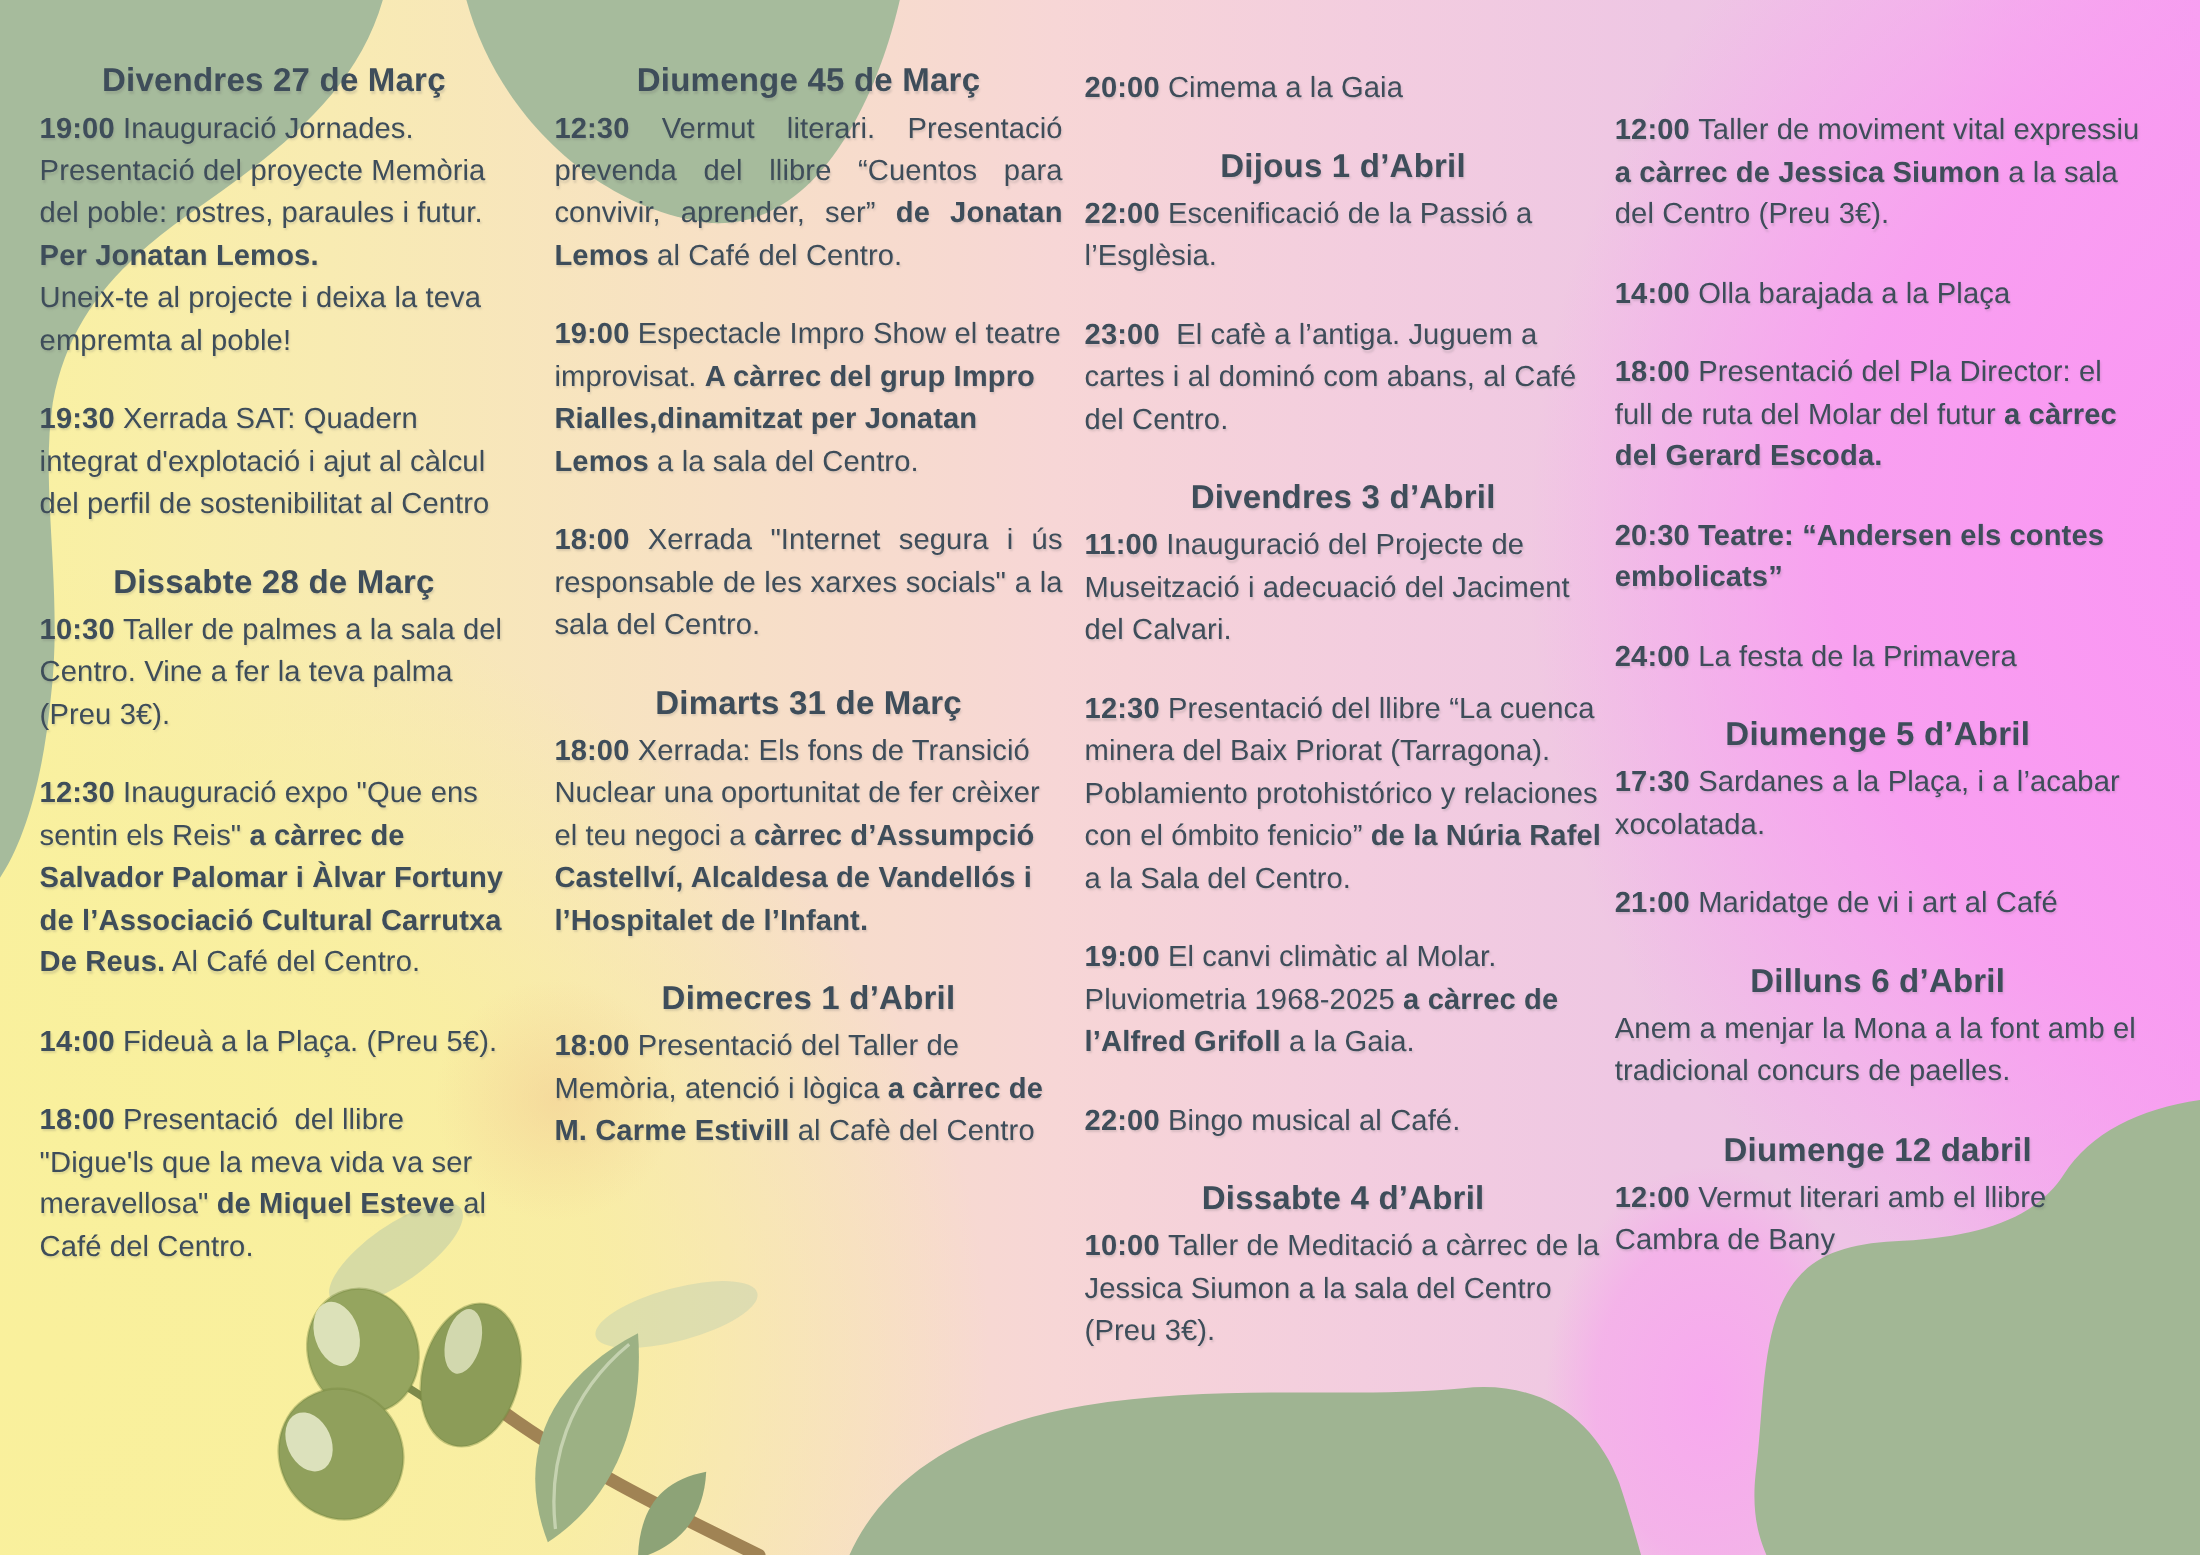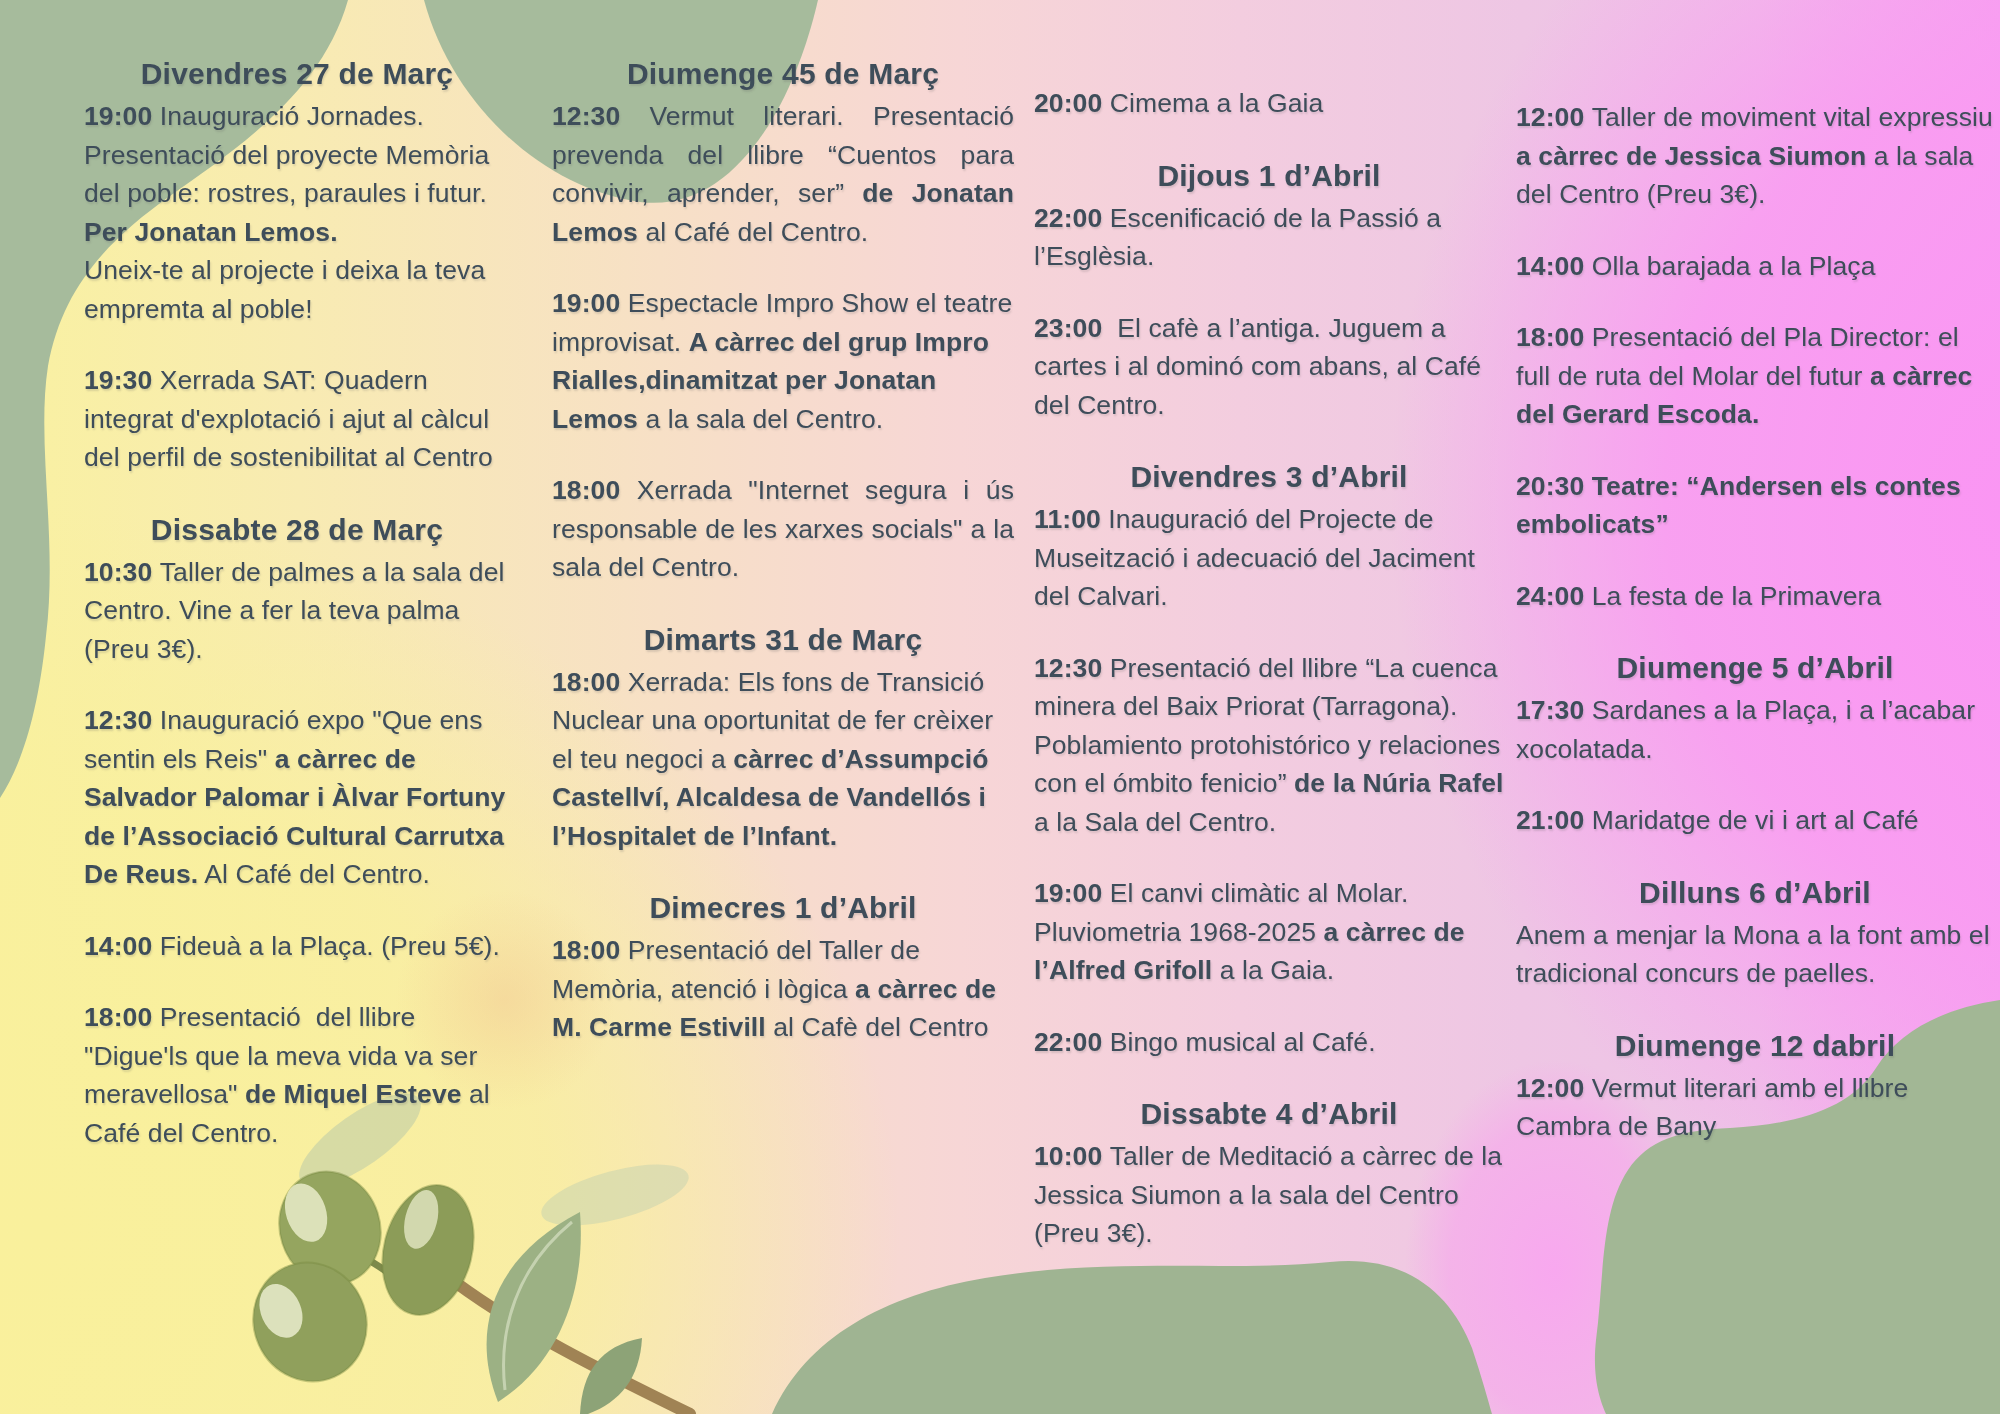--- a/index.html
+++ b/index.html
@@ -8,24 +8,24 @@
     width:2000px;height:1414px;
     overflow:hidden;
     font-family:"Liberation Sans",sans-serif;
     color:#3e4d5a;
   }
   .bg{position:absolute;inset:0;width:100%;height:100%;display:block;}
   .columns{
     position:absolute;inset:0;
     text-shadow:1px 2px 2px rgba(96,96,96,.20);
   }
-  .col{position:absolute;top:0;box-sizing:border-box;margin-left:48px;}
+  .col{position:absolute;top:0;box-sizing:border-box;}
   .col1{left:36px;width:426px;padding-top:54px;}
   .col2{left:504px;width:462px;padding-top:54px;}
-  .col3{left:986px;width:470px;padding-top:84px;}
+  .col3{left:986px;width:470px;padding-top:60px;}
   .col4{left:1468px;width:478px;padding-top:98px;}
   .day-heading{
     font-size:30px;line-height:40px;font-weight:700;
     text-align:center;margin:30px 0 3px;letter-spacing:.2px;
   }
   .col .day-heading:first-child{margin-top:0;}
   .event{
     font-size:26.5px;line-height:38.5px;
     margin:0 0 33px;white-space:pre-wrap;letter-spacing:.1px;
   }

